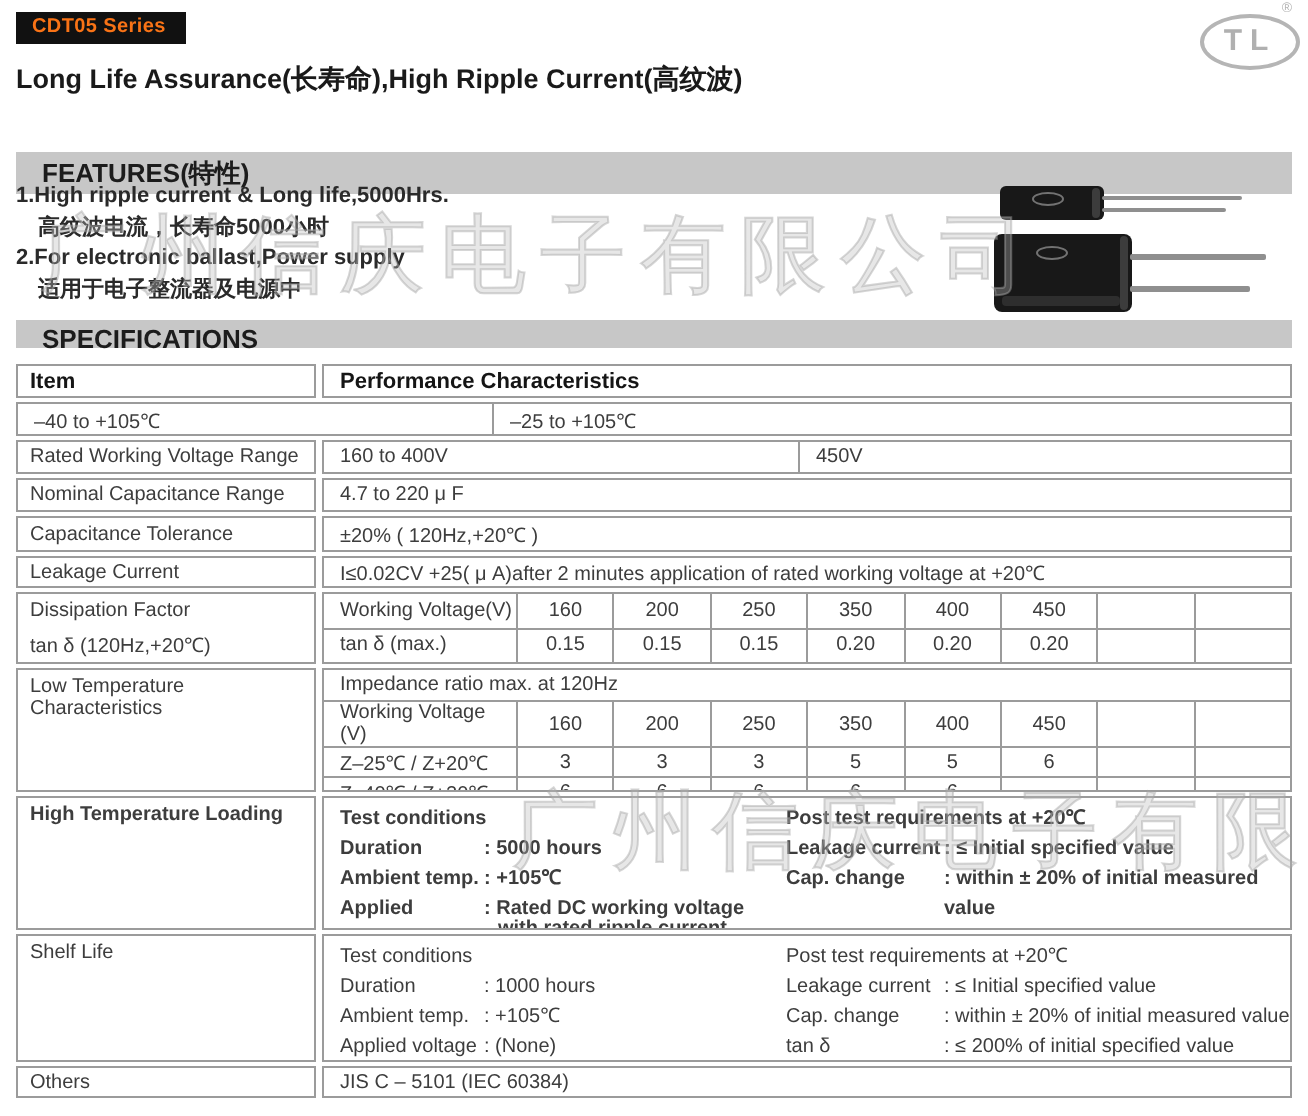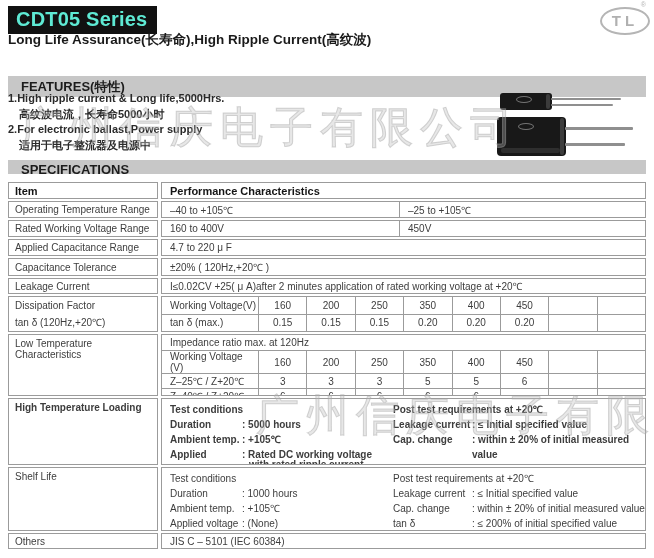--- a/index.html
+++ b/index.html
@@ -2,22 +2,22 @@
 <html><head>
 <meta charset="utf-8">
 <style>
   html,body { margin:0; padding:0; background:#ffffff; }
   .page {
     position:relative; width:654px; height:558px; background:#ffffff;
     font-family:"Liberation Sans", sans-serif; color:#3d3d3d; overflow:hidden;
   }
   
   .series-badge {
-    position:absolute; left:8px; top:6px; background:#111111; color:#5eead4;
-    font-weight:bold; font-size:20px; padding:2px 10px 3px 8px; letter-spacing:0.2px;
+    position:absolute; left:8px; top:6px; background:#111111; color:#f97316;
+    font-weight:bold; font-size:10px; padding:2px 10px 3px 8px; letter-spacing:0.2px;
   }
   .subtitle {
     position:absolute; left:8px; top:31px; font-weight:bold; font-size:13.5px; color:#1a1a1a;
   }
   .logo {
     position:absolute; right:4px; top:7px; width:46px; height:24px;
     border:2px solid #b5b5b5; border-radius:50%; text-align:center;
     color:#b0b0b0; font-weight:bold; font-size:15px; line-height:24px; letter-spacing:4px;
   }
   .logo-reg { position:absolute; right:8px; top:1px; font-size:7px; color:#b5b5b5; }
@@ -132,37 +132,36 @@
   <div class="bar spec-bar">SPECIFICATIONS</div>
 
   <div class="tbl">
 
     <div class="row">
       <div class="cell-item h17 bold">Item</div>
       <div class="cell-perf h17 bold pad">Performance Characteristics</div>
     </div>
 
     <div class="row">
-      <div class="cell-item h17">Operating Temperature Range</div>
       <div class="cell-perf h17 split">
         <span class="p1">–40 to +105℃</span>
         <span class="p2">–25 to +105℃</span>
       </div>
     </div>
 
     <div class="row">
       <div class="cell-item h17">Rated Working Voltage Range</div>
       <div class="cell-perf h17 split">
         <span class="p1">160  to 400V</span>
         <span class="p2">450V</span>
       </div>
     </div>
 
     <div class="row">
-      <div class="cell-item h17">Applied Capacitance Range</div>
+      <div class="cell-item h17">Nominal Capacitance Range</div>
       <div class="cell-perf h17 pad">4.7 to 220 μ F</div>
     </div>
 
     <div class="row">
       <div class="cell-item h18">Capacitance Tolerance</div>
       <div class="cell-perf h18 pad">±20% ( 120Hz,+20℃ )</div>
     </div>
 
     <div class="row">
       <div class="cell-item h16">Leakage Current</div>

